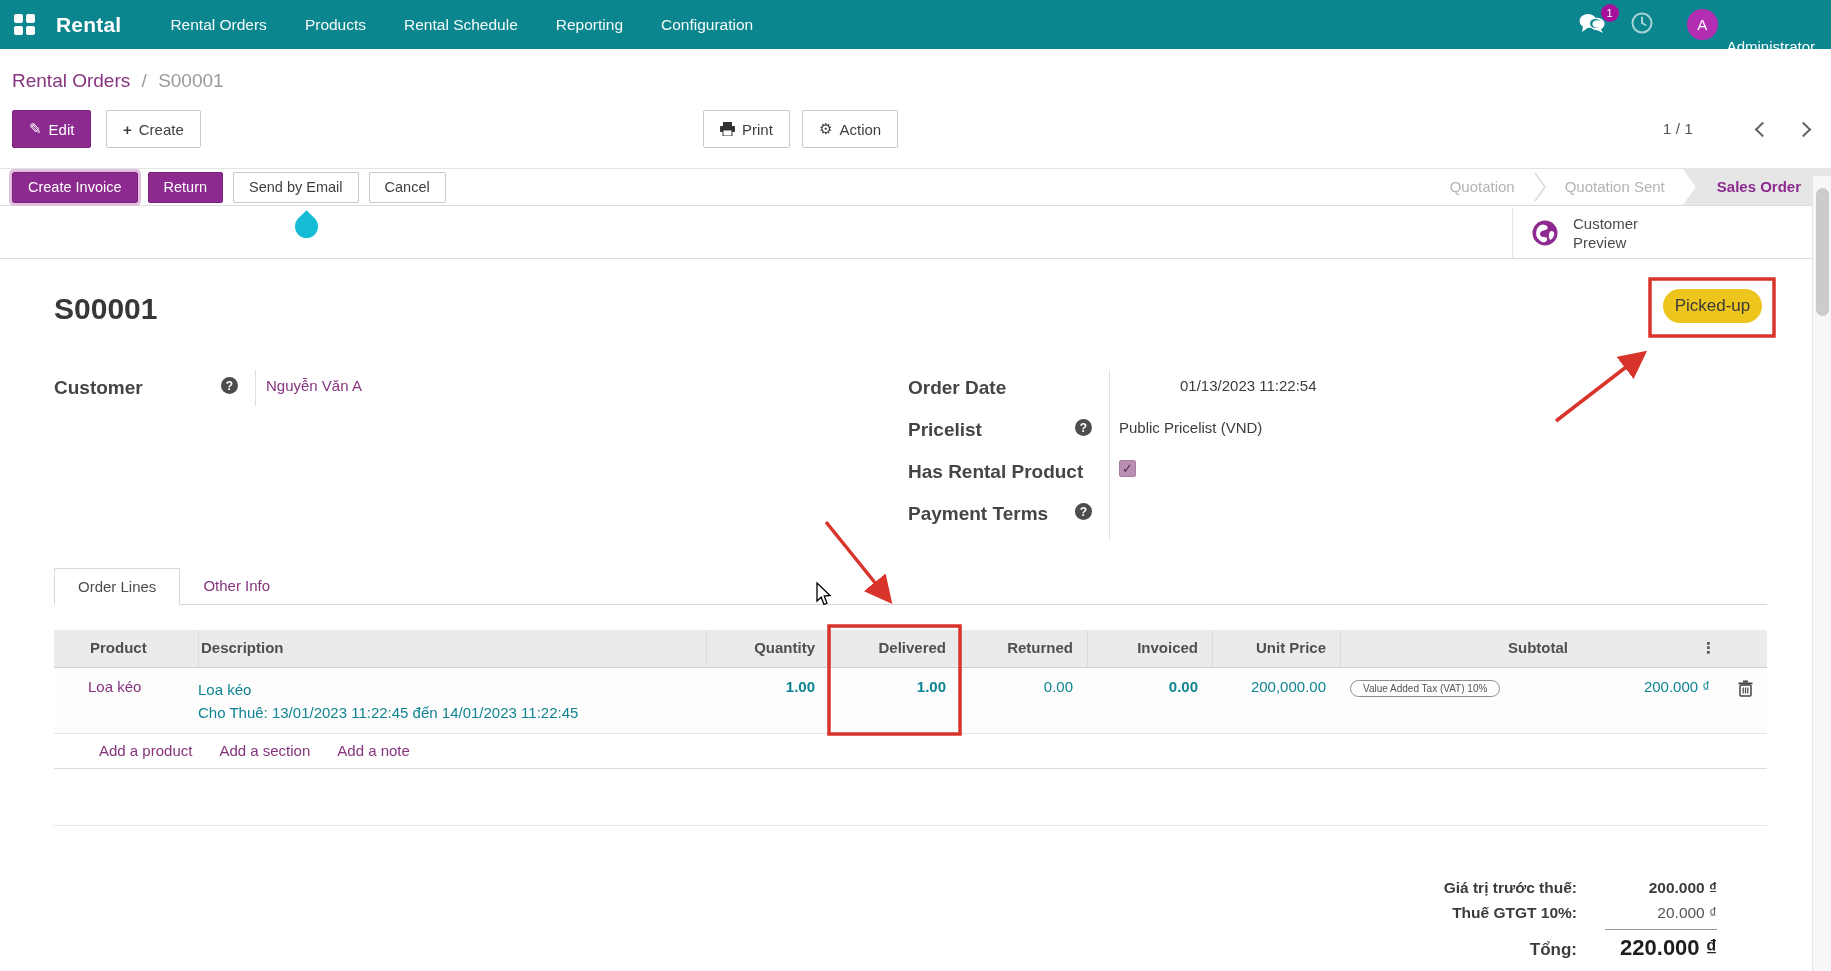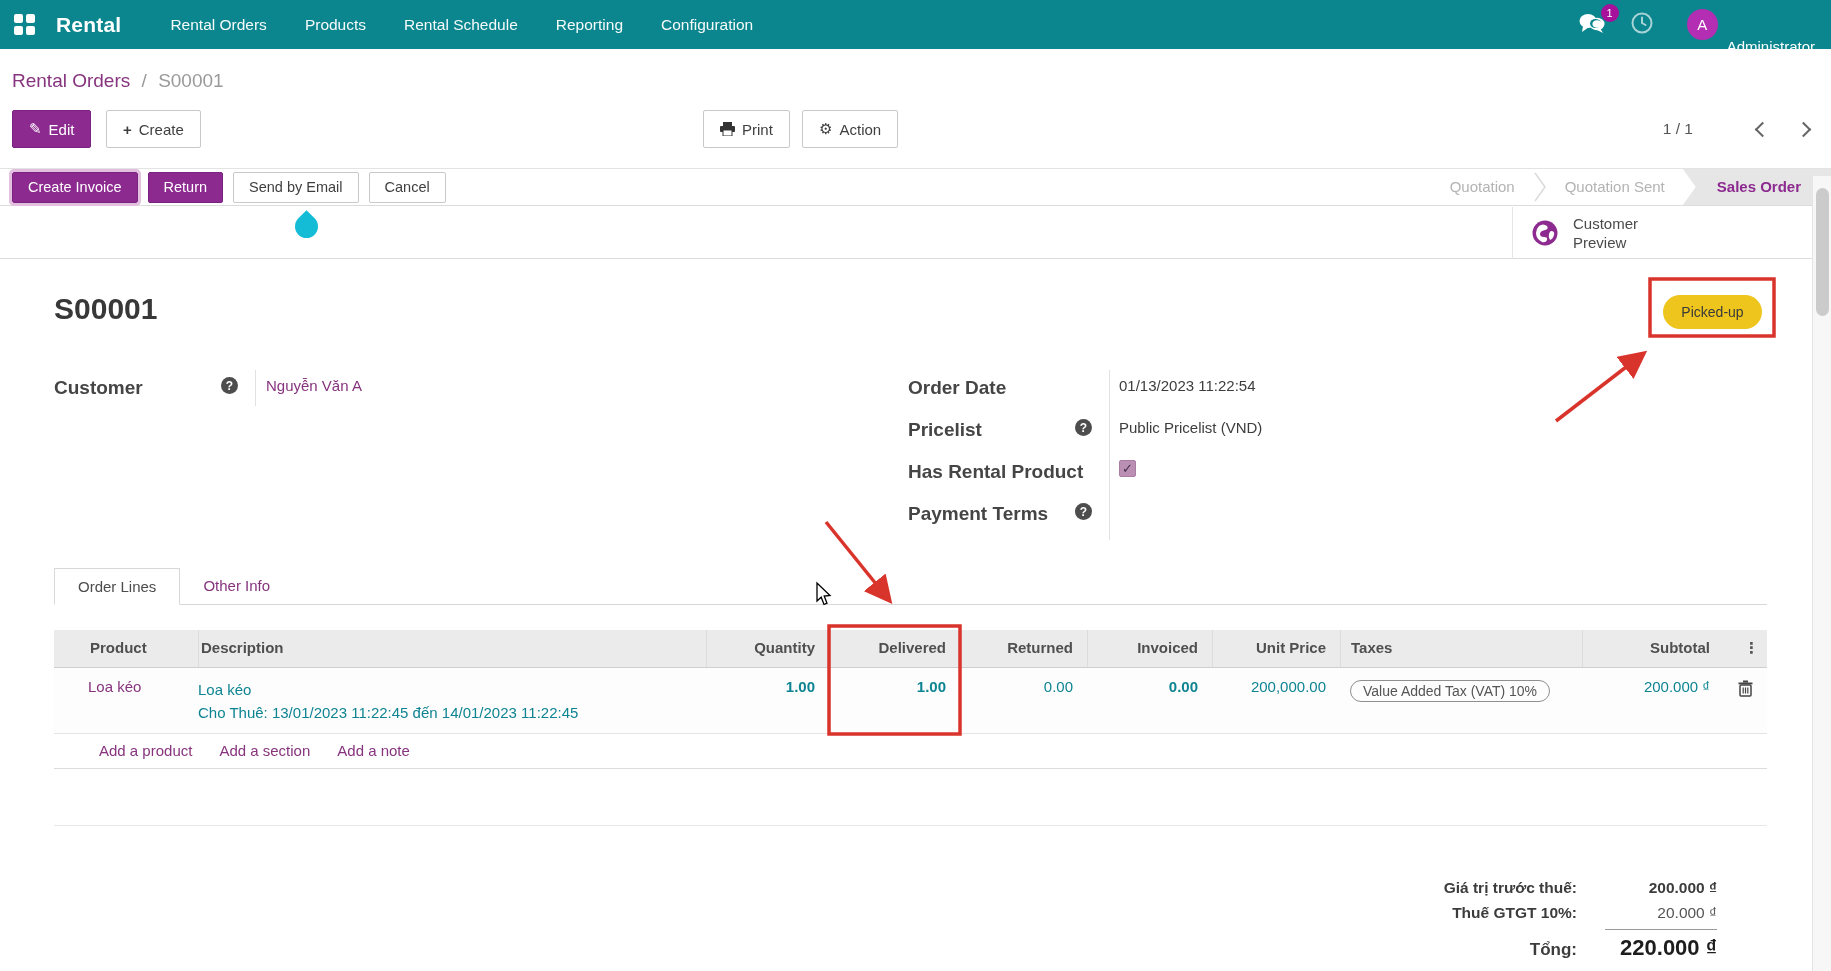--- a/index.html
+++ b/index.html
@@ -56,21 +56,21 @@
 
   
   .strip{position:absolute; left:0; top:207px; width:1831px; height:52px; background:#fff; border-bottom:1px solid #dcdcdc;}
   .droplet{position:absolute; left:295px; top:215px; width:23px; height:23px; background:#14bcd6; border-radius:0 50% 50% 50%; transform:rotate(45deg); cursor:pointer;}
   .cust-preview{position:absolute; left:1512px; top:0; height:52px; width:210px; border-left:1px solid #e5e5e5; display:flex; align-items:center; padding-left:18px; cursor:pointer;}
   .cust-preview .cp-label{margin-left:14px; width:90px; font-size:15px; color:#4a4a4a; line-height:19px;}
 
   
   .sheet{position:absolute; left:0; top:259px; width:1831px; height:712px; background:#fff;}
   .doc-title{position:absolute; left:54px; top:33px; font-size:30px; font-weight:700; color:#383838;}
-  .badge{position:absolute; left:1663px; top:36px; width:99px; height:34px; background:var(--yellow); border-radius:17px; color:#3a3a3a; font-size:14px; display:flex; align-items:center; justify-content:center;}
+  .badge{position:absolute; left:1663px; top:30px; width:99px; height:34px; background:var(--yellow); border-radius:17px; color:#3a3a3a; font-size:17px; display:flex; align-items:center; justify-content:center;}
 
   .flabel{position:absolute; font-weight:700; color:#454545; font-size:19px;}
   .fvalue{position:absolute; color:#3d3d3d; font-size:15px;}
   .fvalue.link{color:var(--link); cursor:pointer;}
   .help{position:absolute; width:17px; height:17px; border-radius:50%; background:#4d4d4d; color:#fff; font-size:12px; font-weight:700; display:flex; align-items:center; justify-content:center; cursor:default;}
   .vrule{position:absolute; width:1px; background:#e1e1e1;}
   .checkbox{position:absolute; width:17px; height:17px; background:#bb8fb4; border:1px solid #a97da1; border-radius:2px; color:#443047; font-size:13px; font-weight:700; display:flex; align-items:center; justify-content:center; cursor:pointer;}
 
   
   .tabs{position:absolute; left:54px; top:309px; width:1713px; display:flex; border-bottom:1px solid #d8d8d8;}
@@ -85,21 +85,21 @@
   .th{font-weight:700; color:#4f4f4f; font-size:15px; padding:9px 0 10px 0;}
   .th.l{padding-left:2px; text-align:left;}
   .th.r{text-align:right; padding-right:14px;}
   .th.bl{border-left:1px solid #dcdcdc;}
   .trow{border-bottom:1px solid #e3e3e3; background:#fdfdfd;}
   .td{padding-top:10px; font-size:15px;}
   .td.num{text-align:right; padding-right:14px; color:var(--teal);}
   .td.num.b{font-weight:700;}
   .cell-product{color:var(--link); cursor:pointer;}
   .cell-desc{color:var(--teal); line-height:23px; padding-bottom:9px;}
-  .tax-pill{display:inline-block; border:1px solid #8f8f8f; border-radius:20px; padding:2px 12px; color:#555; font-size:14px; margin-top:2px; margin-left:10px; white-space:nowrap;}
+  .tax-pill{display:inline-block; border:1px solid #8f8f8f; border-radius:20px; padding:2px 12px; color:#555; font-size:10px; margin-top:2px; margin-left:10px; white-space:nowrap;}
   .trash{padding-top:12px; text-align:center; cursor:pointer;}
   .addrow{border-bottom:1px solid #dcdcdc; padding:8px 0 9px 45px; display:flex; gap:27px;}
   .addrow span{color:var(--link); cursor:pointer; font-size:15px;}
   .divider{position:absolute; left:54px; top:566px; width:1713px; height:1px; background:#e8e8e8;}
 
   
   .totals{position:absolute; left:1250px; top:620px; width:467px;}
   .trowt{display:flex; align-items:baseline; justify-content:flex-end; margin-bottom:7px;}
   .trowt .tl{font-weight:700; color:#3c3c3c; font-size:15.5px;}
   .trowt .tv{width:140px; text-align:right; font-size:15.5px; color:#3c3c3c;}
@@ -224,21 +224,21 @@
   <div class="sheet">
     <div class="doc-title">S00001</div>
     <div class="badge">Picked-up</div>
 
     <div class="flabel" style="left:54px; top:118px;">Customer</div>
     <div class="help" style="left:221px; top:118px;">?</div>
     <div class="vrule" style="left:255px; top:111px; height:36px;"></div>
     <div class="fvalue link" style="left:266px; top:118px;">Nguyễn Văn A</div>
 
     <div class="flabel" style="left:908px; top:118px;">Order Date</div>
-    <div class="fvalue" style="left:1119px; top:118px;">01/13/2023 11:22:54</div>
+    <div class="fvalue" style="left:1180px; top:118px;">01/13/2023 11:22:54</div>
 
     <div class="flabel" style="left:908px; top:160px;">Pricelist</div>
     <div class="help" style="left:1075px; top:160px;">?</div>
     <div class="fvalue" style="left:1119px; top:160px;">Public Pricelist (VND)</div>
 
     <div class="flabel" style="left:908px; top:202px;">Has Rental Product</div>
     <div class="checkbox" style="left:1119px; top:201px;">✓</div>
 
     <div class="flabel" style="left:908px; top:244px;">Payment Terms</div>
     <div class="help" style="left:1075px; top:244px;">?</div>
@@ -253,21 +253,20 @@
     <div class="olines">
       <div class="tgrid thead">
         <div class="th"></div>
         <div class="th l">Product</div>
         <div class="th l bl">Description</div>
         <div class="th r bl">Quantity</div>
         <div class="th r bl">Delivered</div>
         <div class="th r bl">Returned</div>
         <div class="th r bl">Invoiced</div>
         <div class="th r bl">Unit Price</div>
-        <div class="th l bl" style="padding-left:10px;">Taxes</div>
         <div class="th r bl">Subtotal</div>
         <div class="th r" style="padding-right:8px; color:#555;">⋮</div>
       </div>
       <div class="tgrid trow">
         <div class="td"></div>
         <div class="td cell-product">Loa kéo</div>
         <div class="td cell-desc">
           <div>Loa kéo</div>
           <div>Cho Thuê: 13/01/2023 11:22:45 đến 14/01/2023 11:22:45</div>
         </div>

